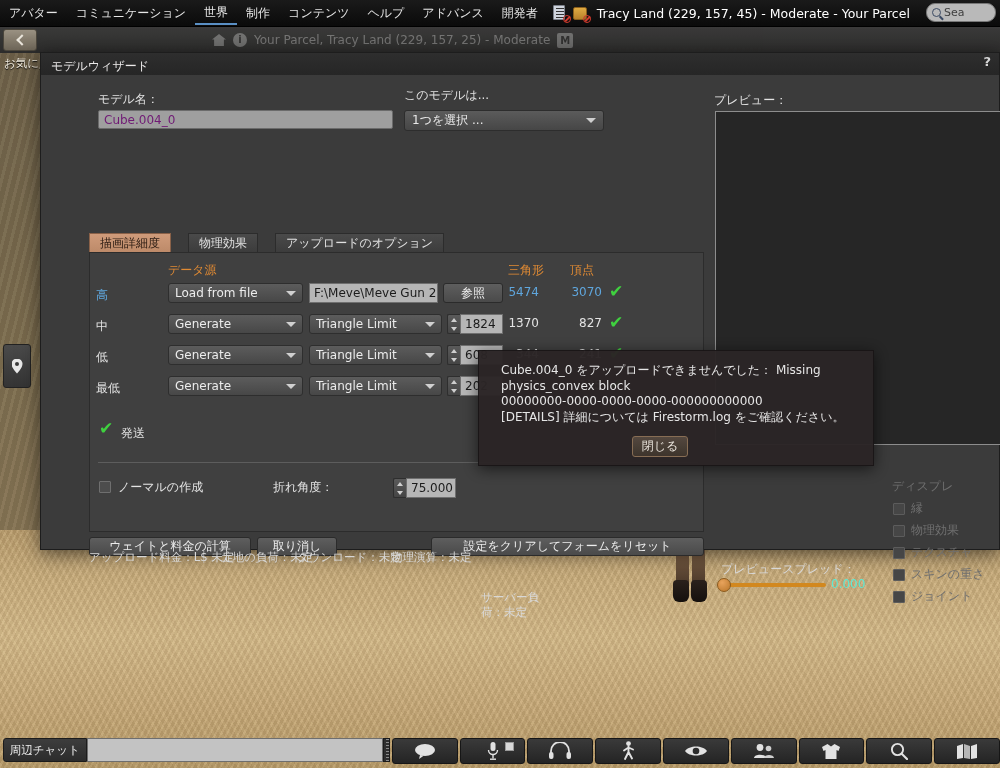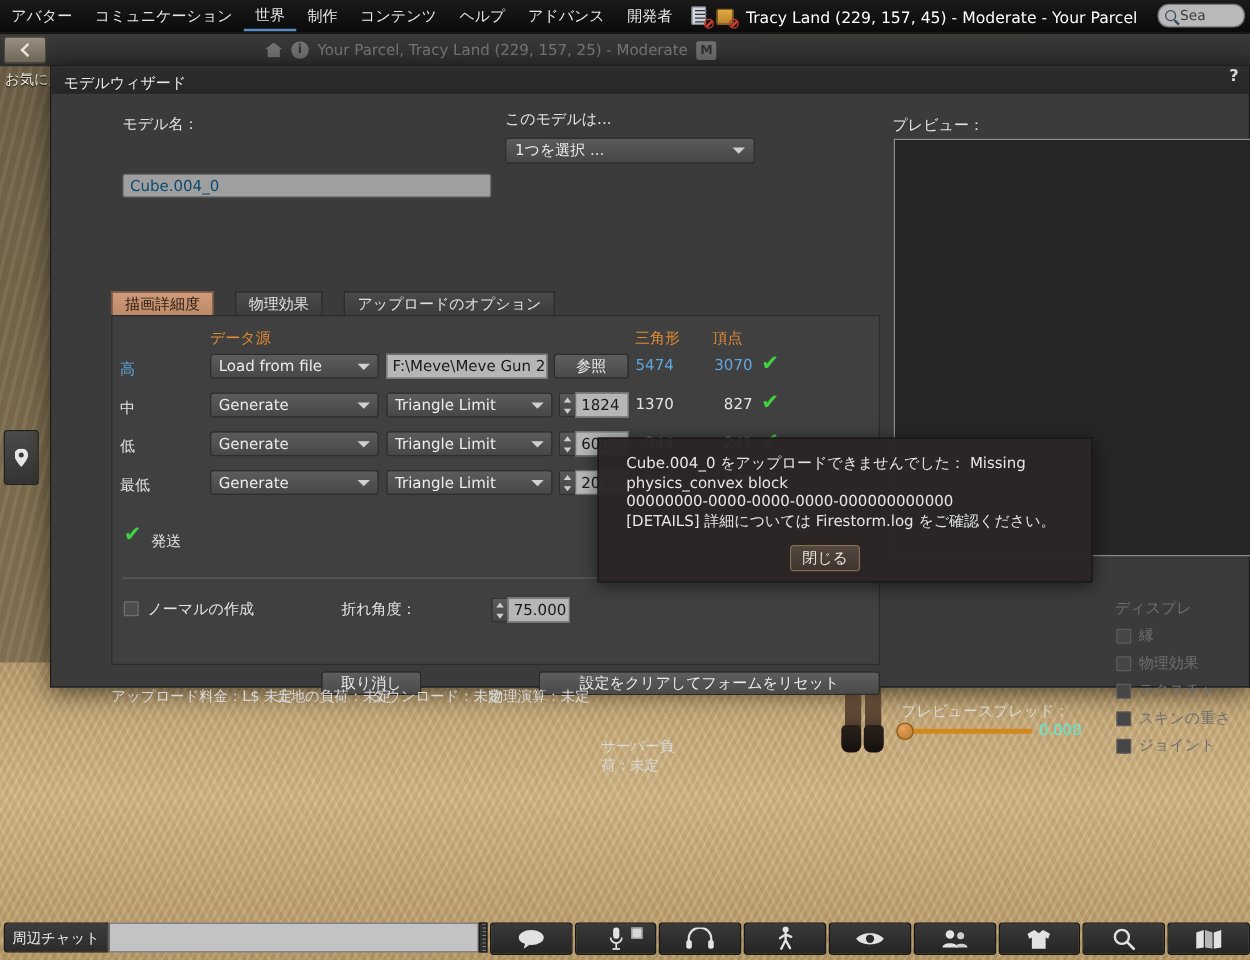--- a/index.html
+++ b/index.html
@@ -164,21 +164,21 @@
   #floater-body { position:absolute; left:0; top:22px; right:0; bottom:0; }
 
   .lbl-white { color:#e3e3e3; font-size:12px; }
   .lbl-blue { color:#5fa6dd; font-size:12px; }
 
   
   #lbl-modelname { position:absolute; left:57px; top:16px; }
   #in-modelname {
     position:absolute; left:57px; top:35px; width:295px; height:19px;
     background:#9f9f9f; border:1px solid #6b6b6b; border-radius:2px;
-    color:#0c4a6e; font-size:12px; padding:2px 5px; font-family:"DejaVu Sans",sans-serif;margin-top:29px;
+    color:#701a75; font-size:12px; padding:2px 5px; font-family:"DejaVu Sans",sans-serif;
   }
   #lbl-thismodel { position:absolute; left:363px; top:12px; }
   #dd-thismodel {
     position:absolute; left:363px; top:35px; width:200px; height:21px;
     background:linear-gradient(180deg,#5b5b5b,#464646);
     border:1px solid #2d2d2d; border-radius:3px;
     display:flex;align-items:center;justify-content:space-between;padding:0 7px;
   }
   #dd-thismodel span { color:#e9e9e9; font-size:12px; }
   .caret { width:0;height:0;border-left:5px solid transparent;border-right:5px solid transparent;border-top:5px solid #cfcfcf; }
@@ -513,20 +513,21 @@
     <div class="disp-row" style="top:513px;">
       <div class="cb"></div>
       <div class="cl">ジョイント</div>
     </div>
 
     <div id="lbl-spread">プレビュースプレッド：</div>
     <div id="spread-track"></div>
     <div id="spread-knob"></div>
     <div id="spread-val">0.000</div>
 
+    <div class="btn" id="btn-calc">ウェイトと料金の計算</div>
     <div class="btn" id="btn-cancel">取り消し</div>
     <div class="btn" id="btn-reset">設定をクリアしてフォームをリセット</div>
 
     <div class="status" style="left:48px; top:475px;">アップロード料金：L$ 未定</div>
     <div class="status" style="left:180px; top:475px;">土地の負荷：未定</div>
     <div class="status" style="left:256px; top:475px;">ダウンロード：未定</div>
     <div class="status" style="left:350px; top:475px;">物理演算：未定</div>
     <div class="status" style="left:440px; top:475px; width:72px;margin-top:40px;">サーバー負荷：未定</div>
   </div>
 </div>

